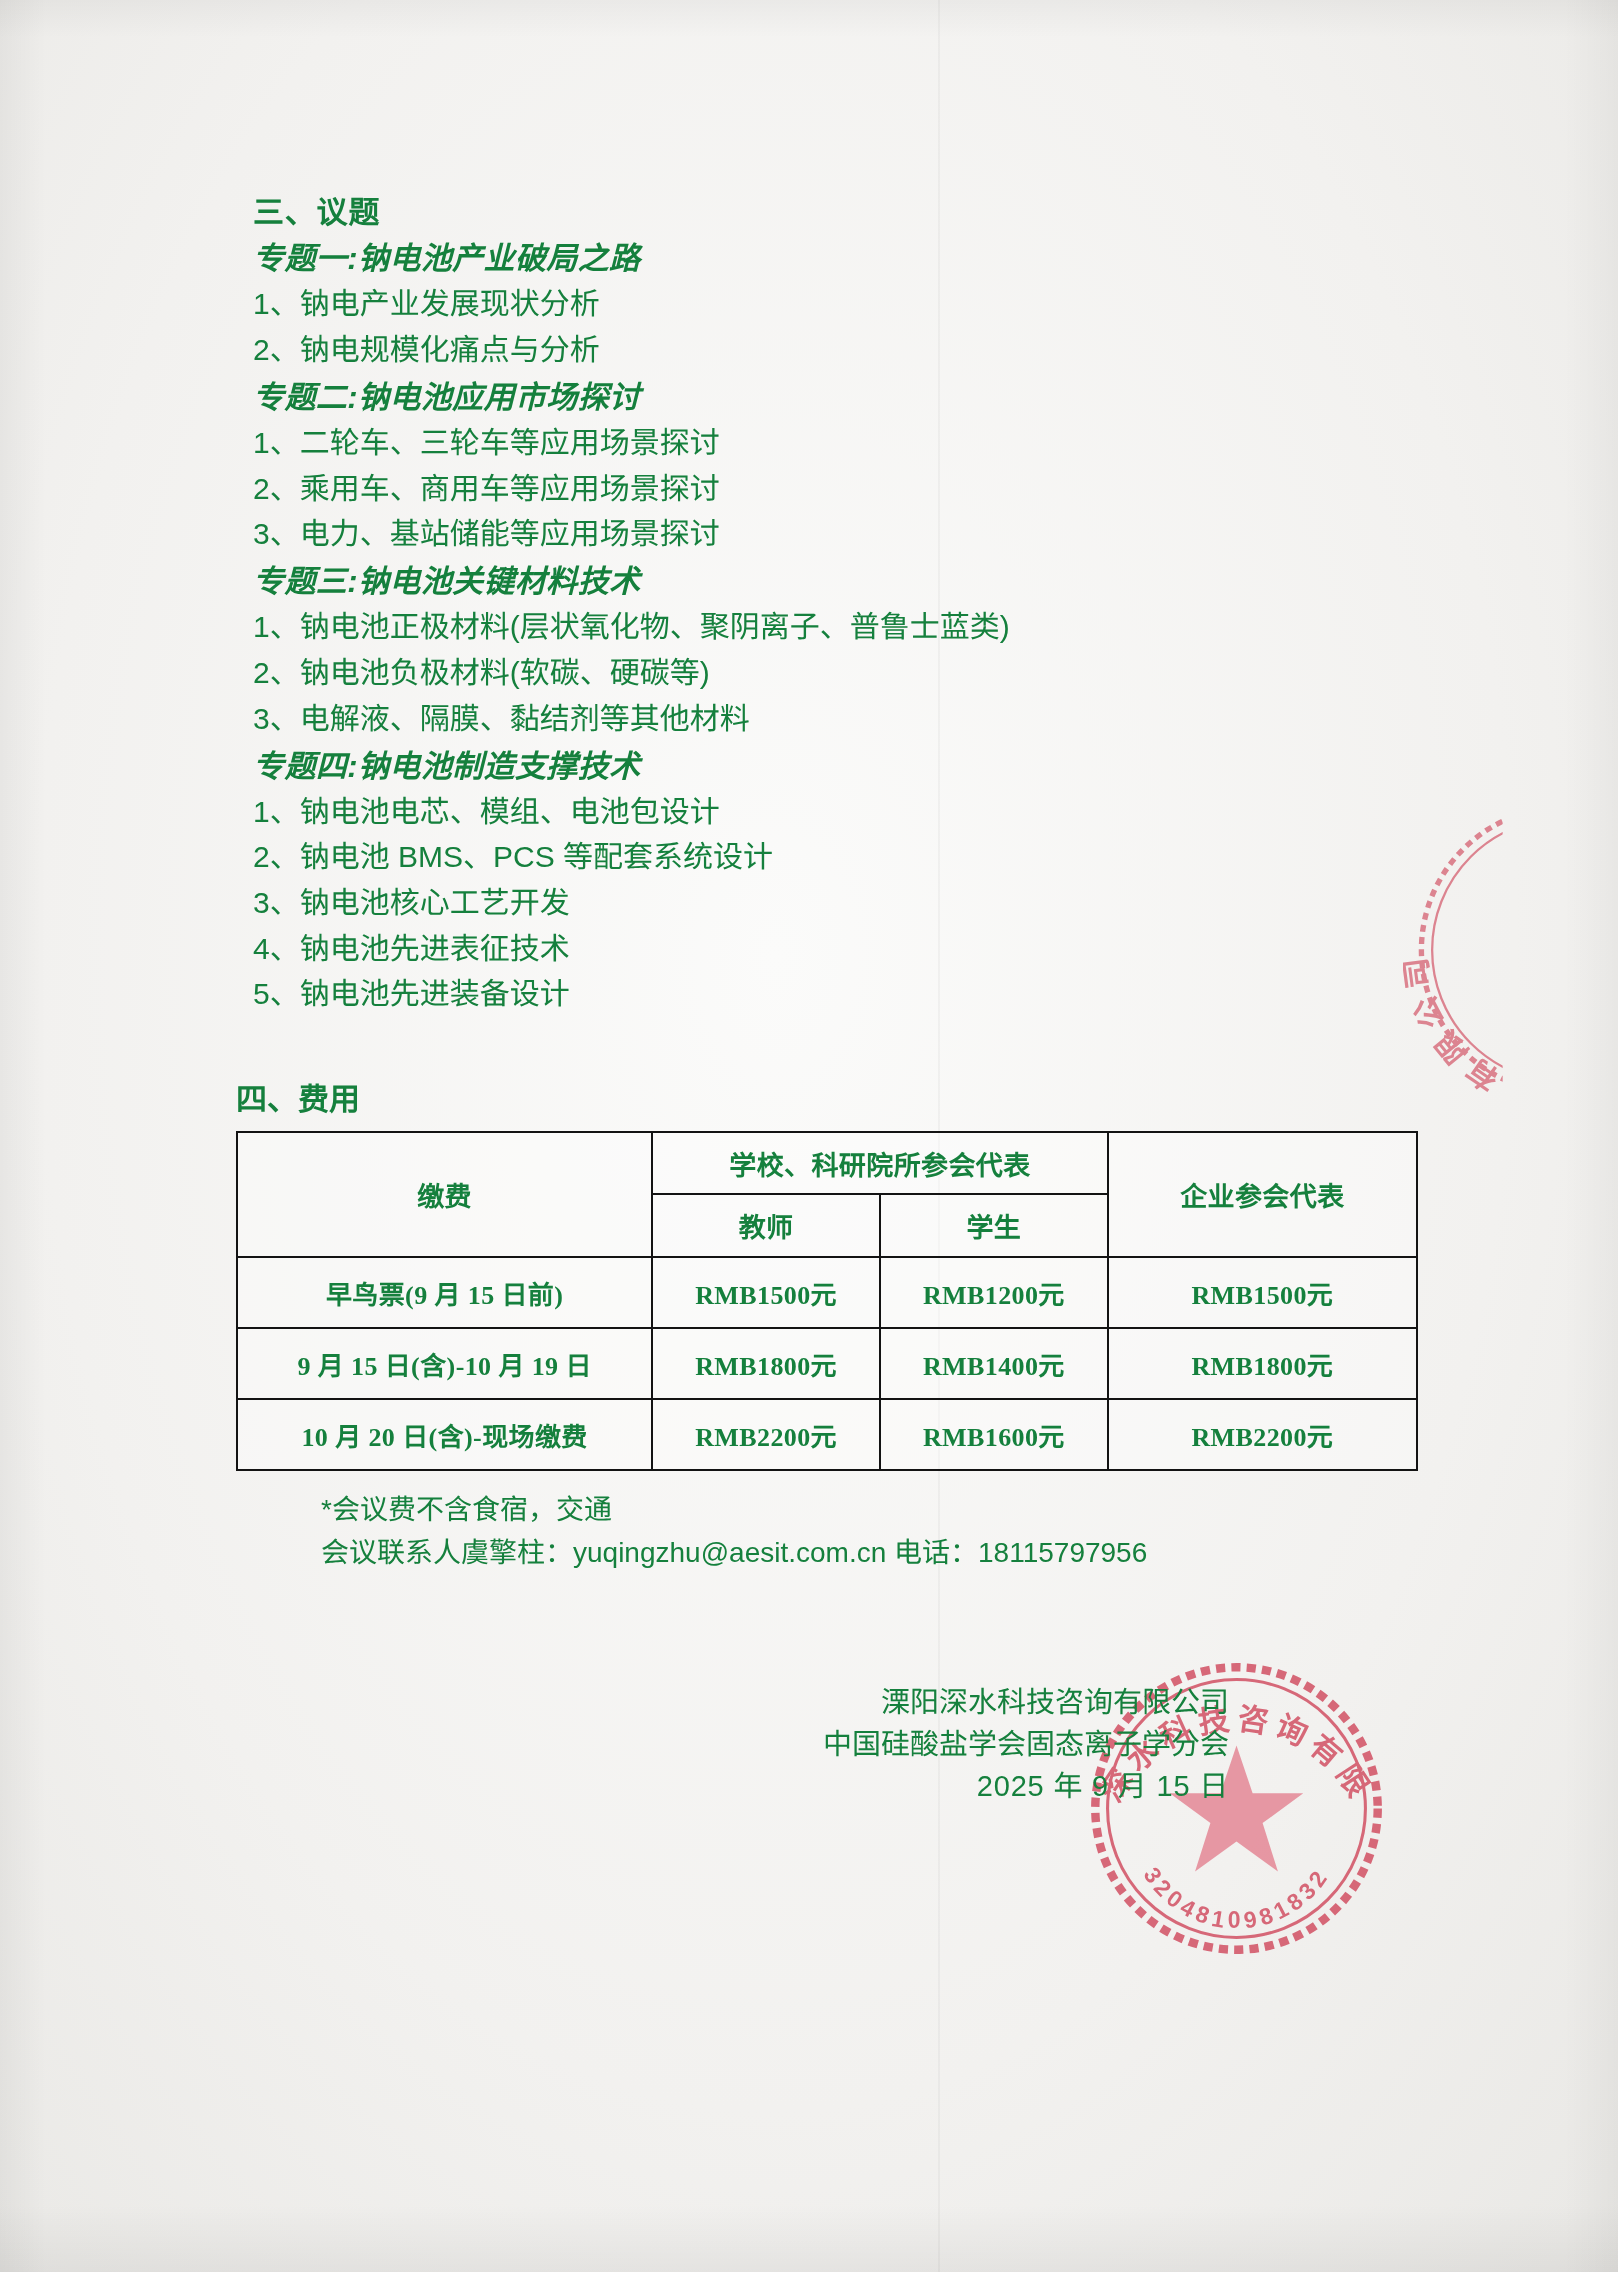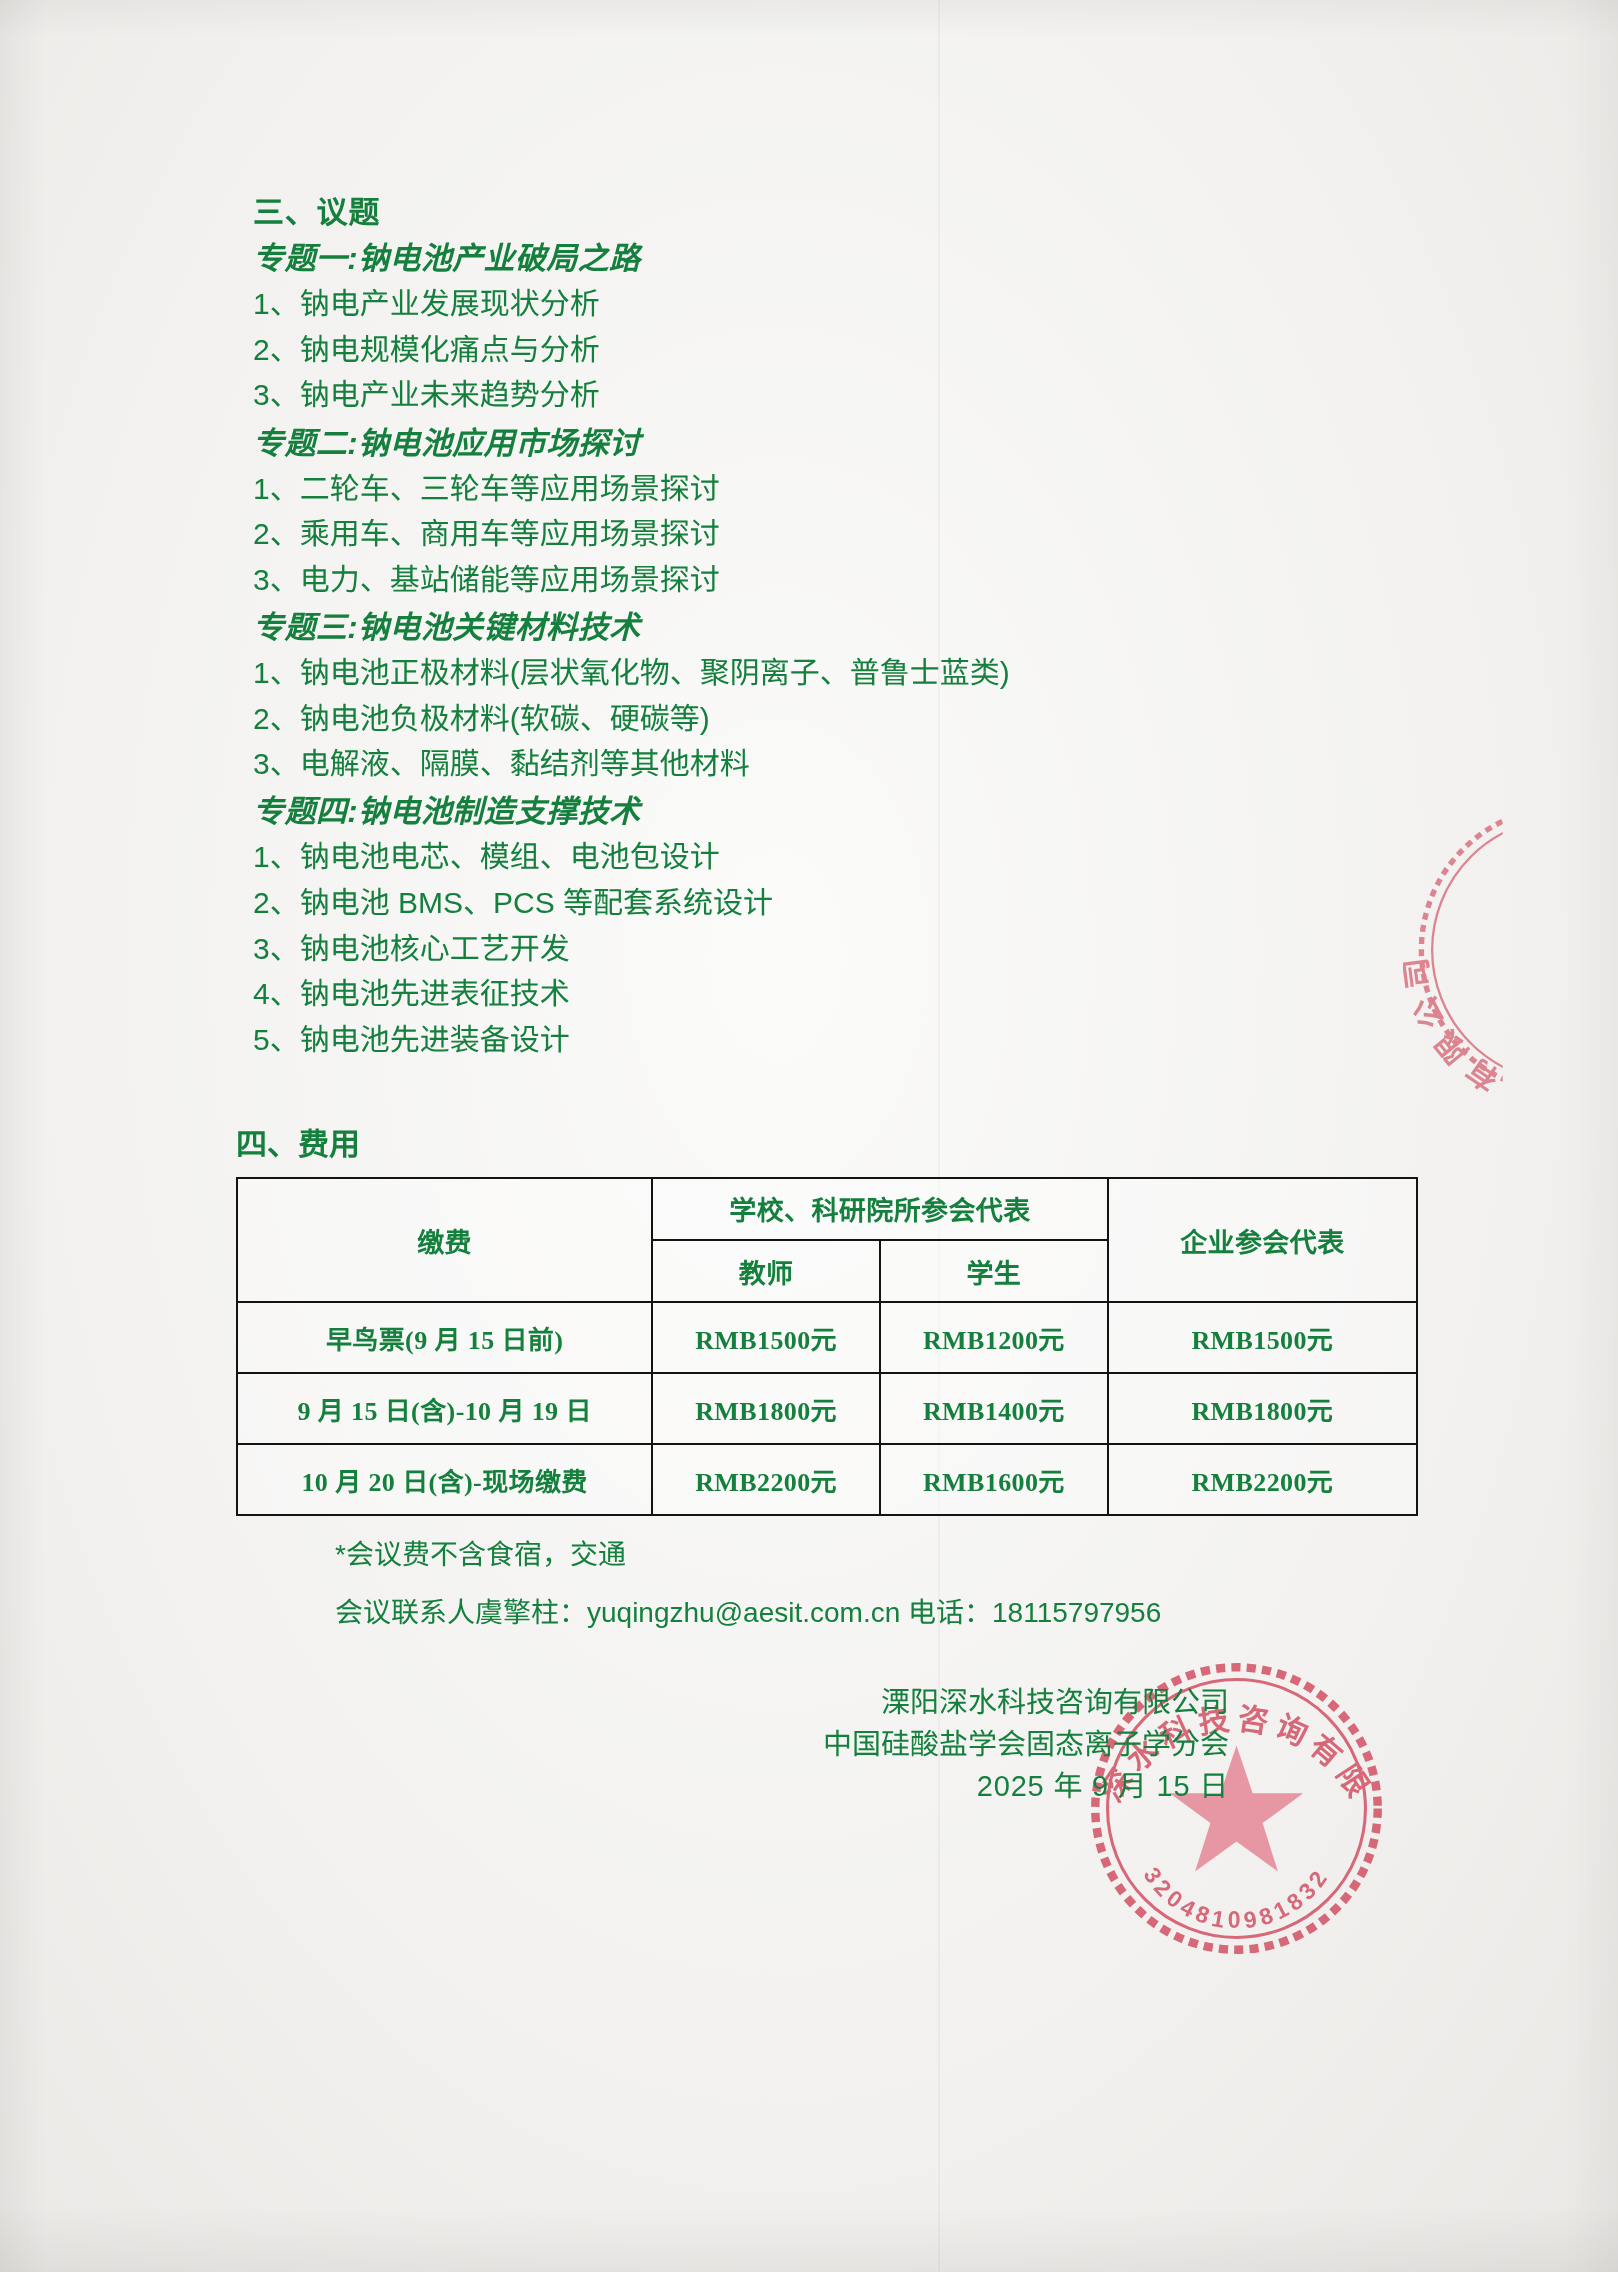--- a/index.html
+++ b/index.html
@@ -102,21 +102,21 @@
   .r-data { height: 71px; margin-top: 23px; }
 
   
   .notes {
     margin-top: 17px;
     margin-left: 68px;
   }
   .note-line {
     font-size: 28px;
     line-height: 1.55;
-    margin: 14px;
+    margin: 0;
     white-space: nowrap;
   }
 
   
   .signature {
     position: absolute;
     left: 768px;
     top: 1681px;
     width: 461px;
     text-align: right;
@@ -159,21 +159,20 @@
   <div class="paper-tex"></div>
   <div class="fold"></div>
 
   <div class="content">
 
     <p class="sec-head">三、议题</p>
 
     <p class="topic-head">专题一:钠电池产业破局之路</p>
     <p class="item">1、钠电产业发展现状分析</p>
     <p class="item">2、钠电规模化痛点与分析</p>
-    <p class="item">3、钠电产业未来趋势分析</p>
 
     <p class="topic-head">专题二:钠电池应用市场探讨</p>
     <p class="item">1、二轮车、三轮车等应用场景探讨</p>
     <p class="item">2、乘用车、商用车等应用场景探讨</p>
     <p class="item">3、电力、基站储能等应用场景探讨</p>
 
     <p class="topic-head">专题三:钠电池关键材料技术</p>
     <p class="item">1、钠电池正极材料(层状氧化物、聚阴离子、普鲁士蓝类)</p>
     <p class="item">2、钠电池负极材料(软碳、硬碳等)</p>
     <p class="item">3、电解液、隔膜、黏结剂等其他材料</p>

